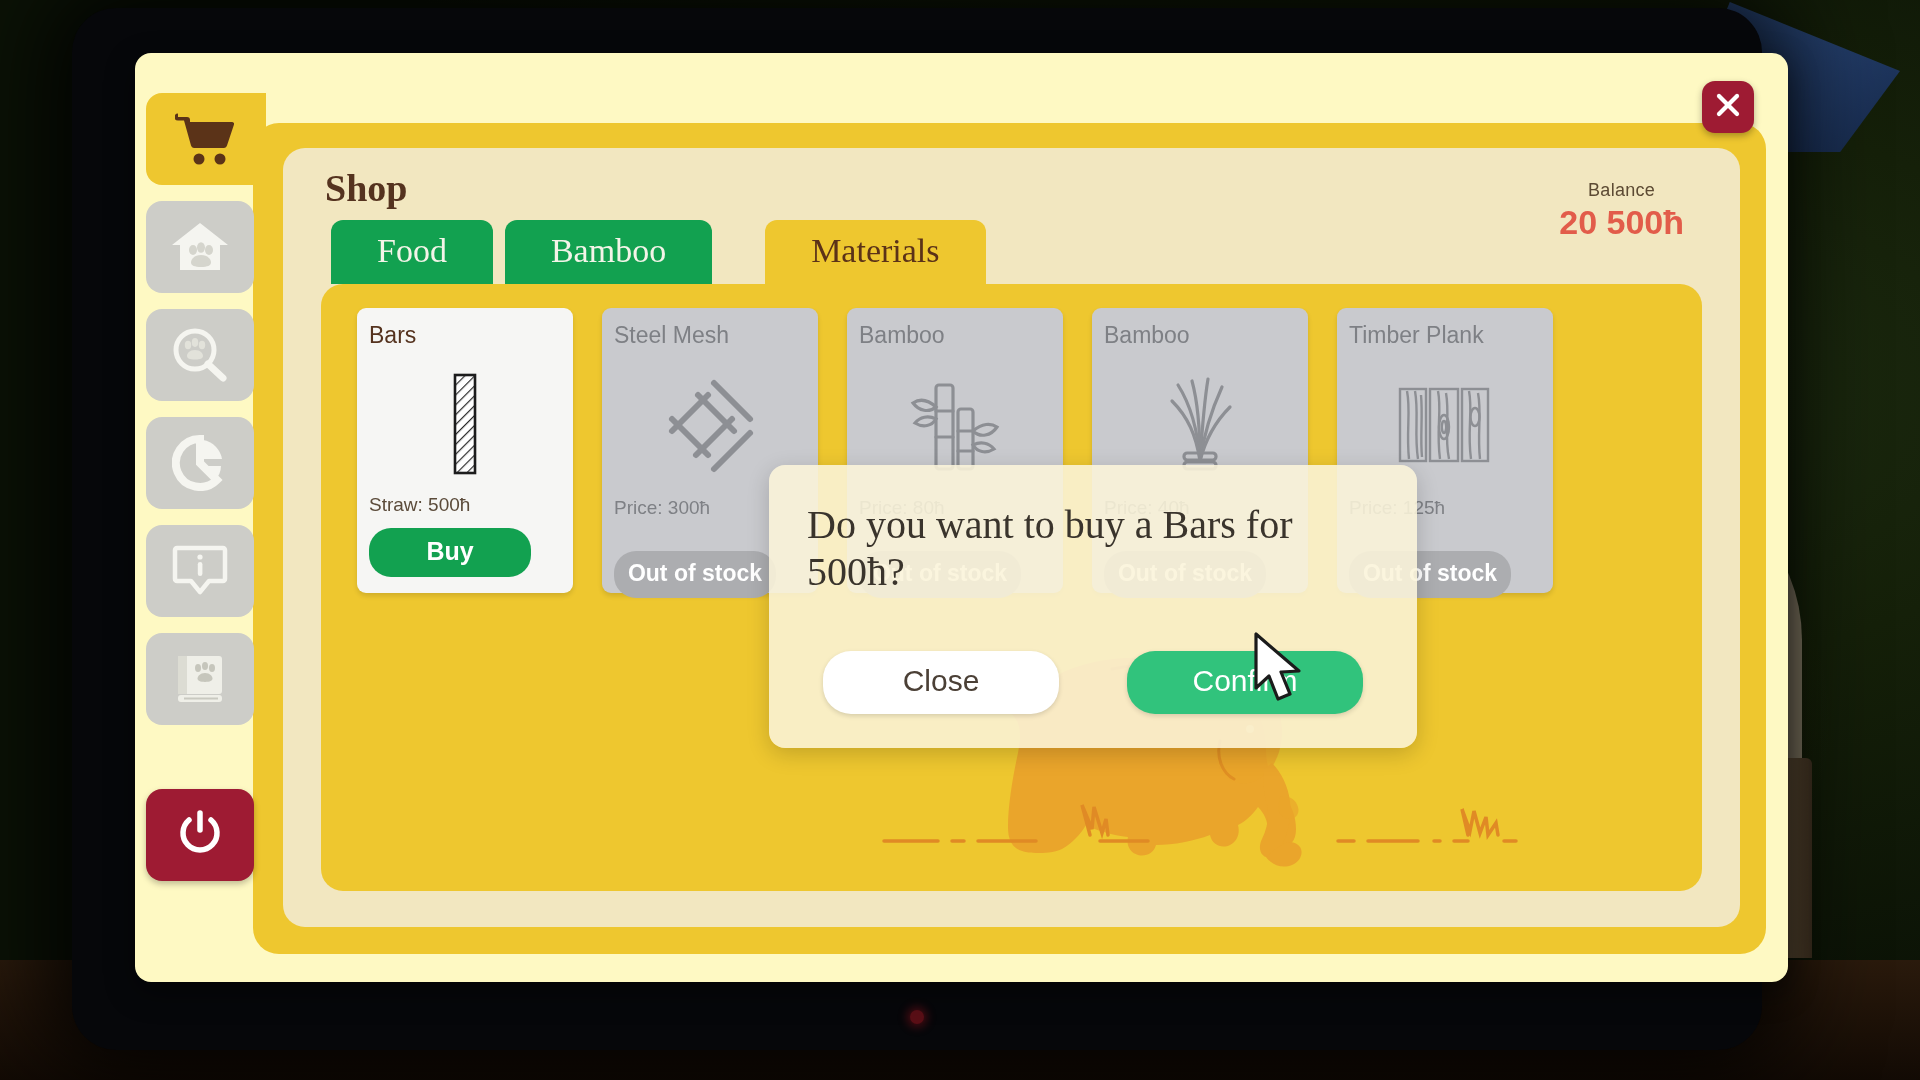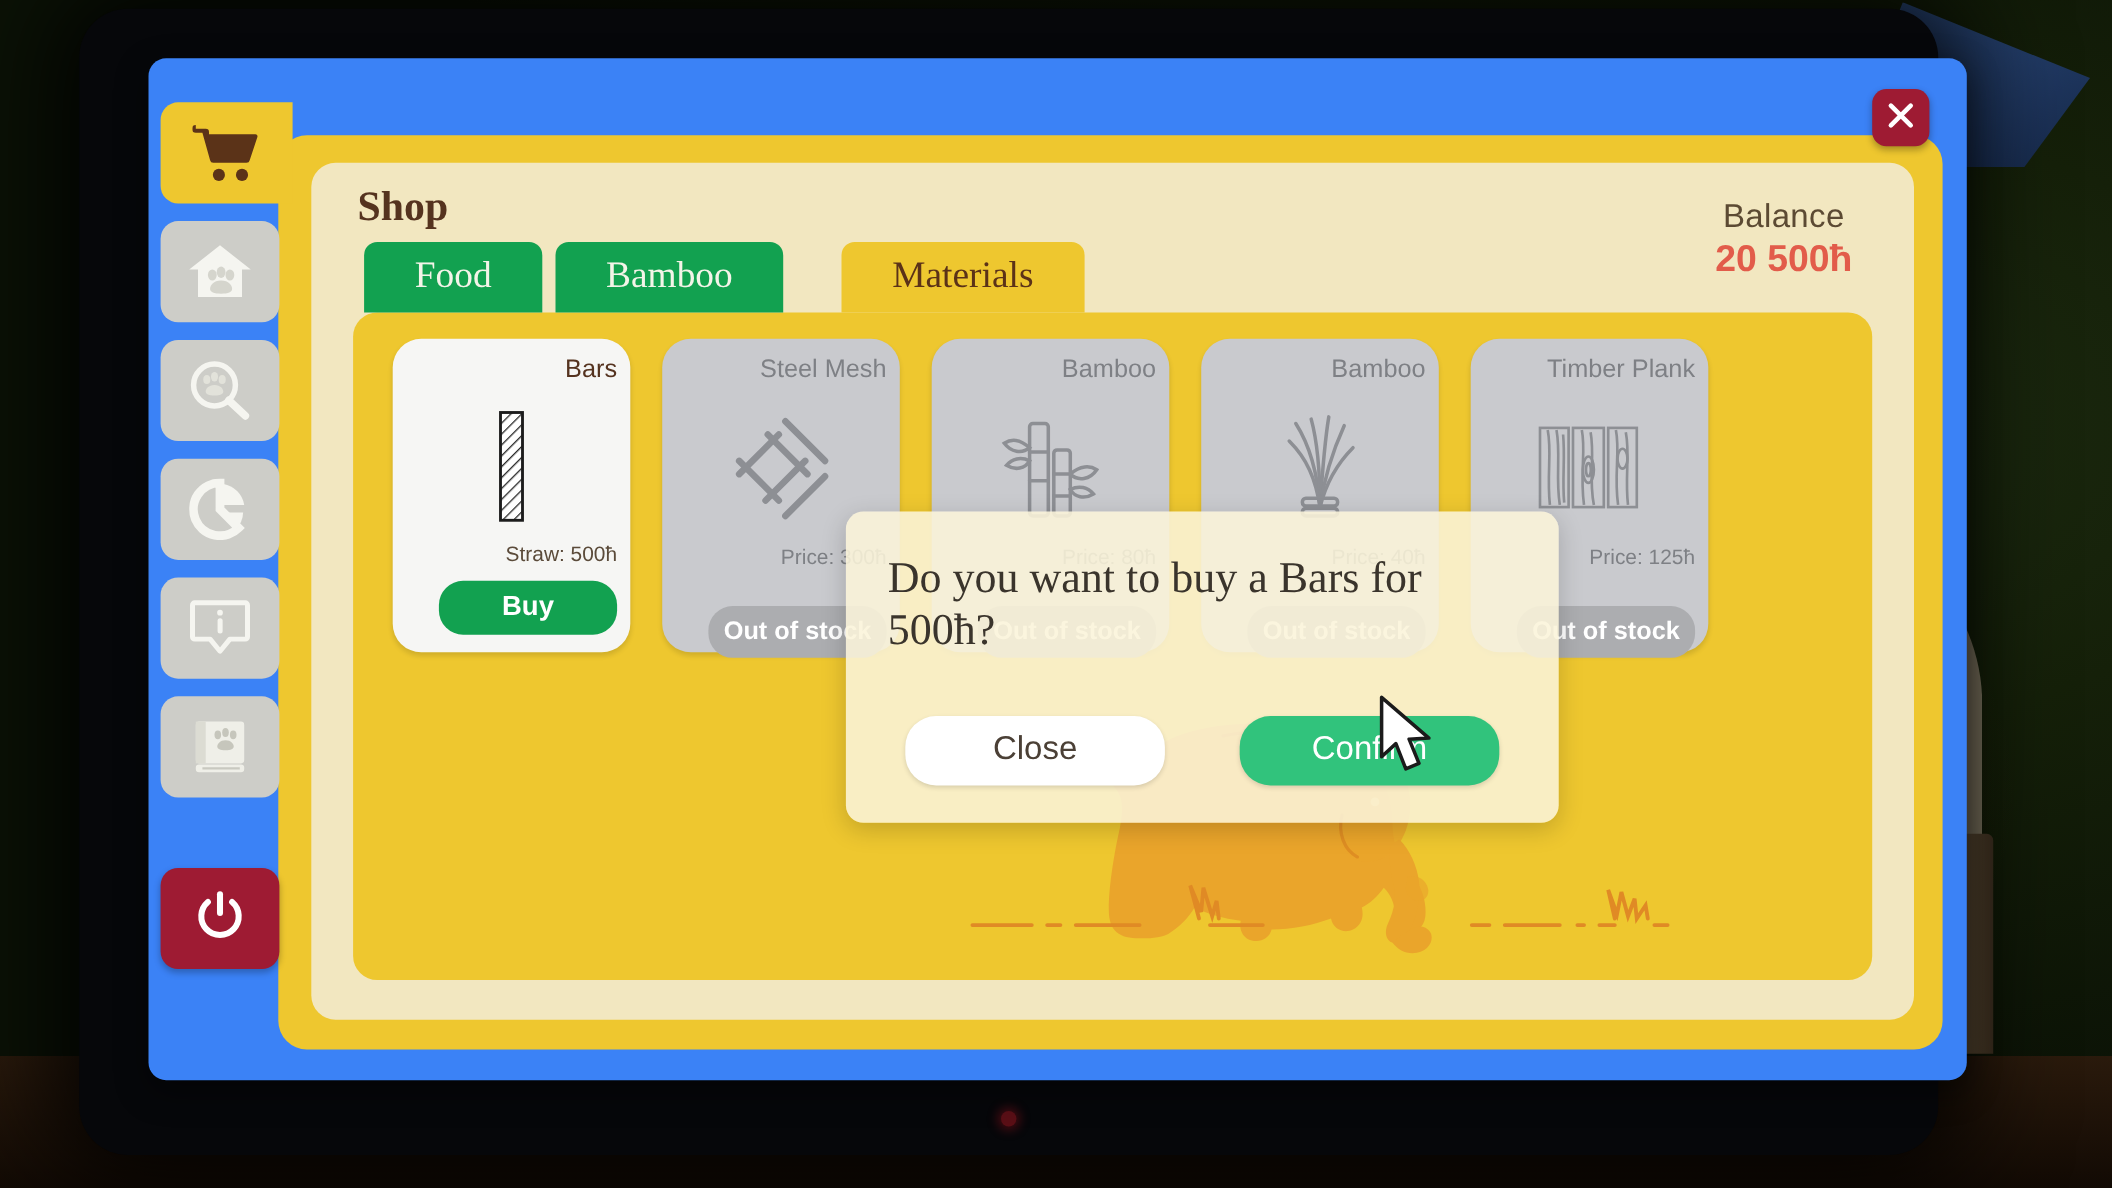--- a/index.html
+++ b/index.html
@@ -75,21 +75,21 @@
     border-radius: 50%;
     background: #5a0f16;
     box-shadow: 0 0 10px 3px rgba(160,20,30,.45);
   }
 
   
   #game-window {
     position: absolute;
     left: 135px; top: 53px;
     width: 1653px; height: 929px;
-    background: #3b82f6;
+    background: #fef9c3;
     border-radius: 16px;
     box-shadow: 0 10px 30px rgba(0,0,0,.45);
     overflow: hidden;
   }
 
   
   #sidebar {
     position: absolute;
     left: 0; top: 0; bottom: 0;
     width: 130px;
@@ -158,21 +158,21 @@
     font-size: 38px;
     color: #55331f;
   }
 
   #balance-box {
     position: absolute;
     right: 56px; top: 32px;
     text-align: center;
   }
   #balance-label {
-    font-size: 30px;
+    font-size: 18px;
     color: #5c4a33;
     letter-spacing: .3px;
   }
   #balance-value {
     font-size: 34px;
     font-weight: bold;
     color: #e25c4a;
     margin-top: 2px;
   }
 
@@ -215,25 +215,25 @@
     position: absolute;
     left: 36px; top: 24px;
     display: flex;
     gap: 29px;
     z-index: 2;
   }
 
   .card {
     width: 216px;
     height: 285px;
-    border-radius: 26px;
+    border-radius: 9px;
     background: #f6f6f4;
     display: flex;
     flex-direction: column;
-    align-items: flex-end;
+    align-items: flex-start;
     padding: 14px 12px 16px;
     box-shadow: 0 3px 5px rgba(0,0,0,.12);
   }
   .card.oos { background: #c9cace; gap: 20px; }
 
   .card-title {
     font-size: 23px;
     color: #55331f;
     margin-bottom: 4px;
     text-align: center;

